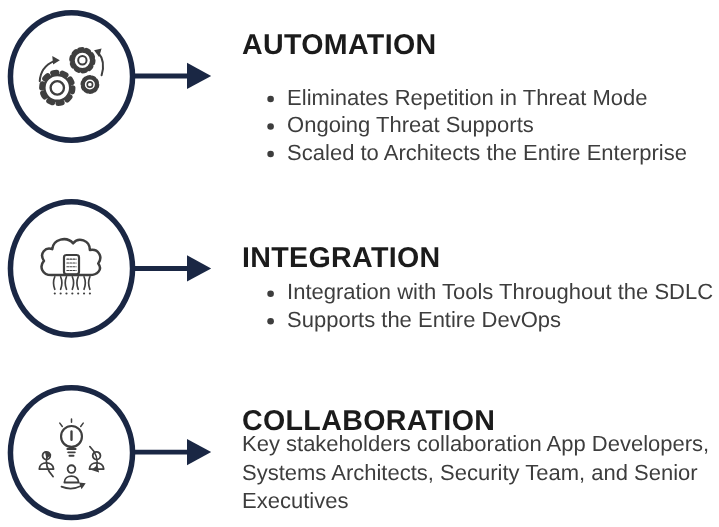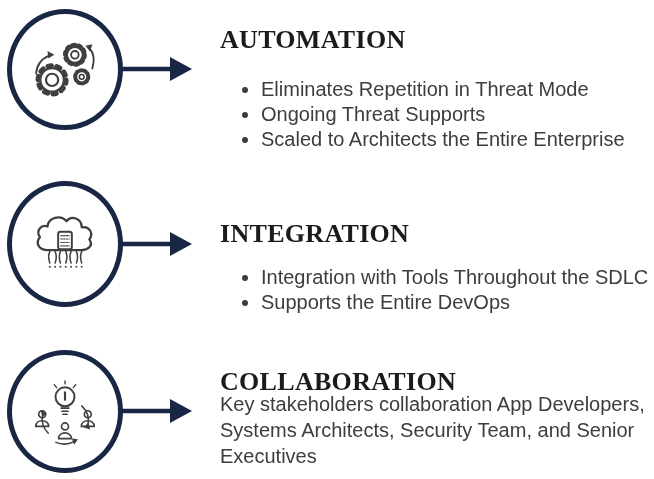--- a/index.html
+++ b/index.html
@@ -16,31 +16,31 @@
   .badge.b2{top:181px;height:126px;}
   .badge.b3{top:350px;height:123px;}
   .icon-svg{width:76px;height:76px;display:block;}
   .arrow{position:absolute;left:122px;width:70px;height:30px;}
   .arrow.a1{top:54px;}
   .arrow.a2{top:229px;}
   .arrow.a3{top:396px;}
   .title{
     position:absolute;left:220px;margin:0;
     font-size:26px;line-height:28px;font-weight:700;
-    letter-spacing:.3px;color:#1b1b1b;white-space:nowrap;font-family:Liberation Serif, serif;
+    letter-spacing:.3px;color:#1b1b1b;white-space:nowrap;
   }
   .title.t1{top:26px;}
   .title.t2{top:220px;}
   .title.t3{top:368px;}
   .bullets{
     position:absolute;left:220px;margin:13px;padding:0 0 0 28px;
     font-size:20px;line-height:25px;color:#3d3d3d;
   }
   .bullets.u1{top:64px;}
-  .bullets.u2{top:252px;}
+  .bullets.u2{top:241px;}
   .bullets li{white-space:nowrap;}
   .paragraph{
     position:absolute;left:220px;top:391px;width:436px;margin:0;
     font-size:20px;line-height:26px;color:#3d3d3d;
   }
   .ic{stroke:#3f3f3f;fill:none;stroke-linecap:round;stroke-linejoin:round;}
   .ic-fill{fill:#3f3f3f;stroke:none;}
   .nav-line{stroke:#1a2744;stroke-width:4.5;}
   .nav-fill{fill:#1a2744;}
 </style>

